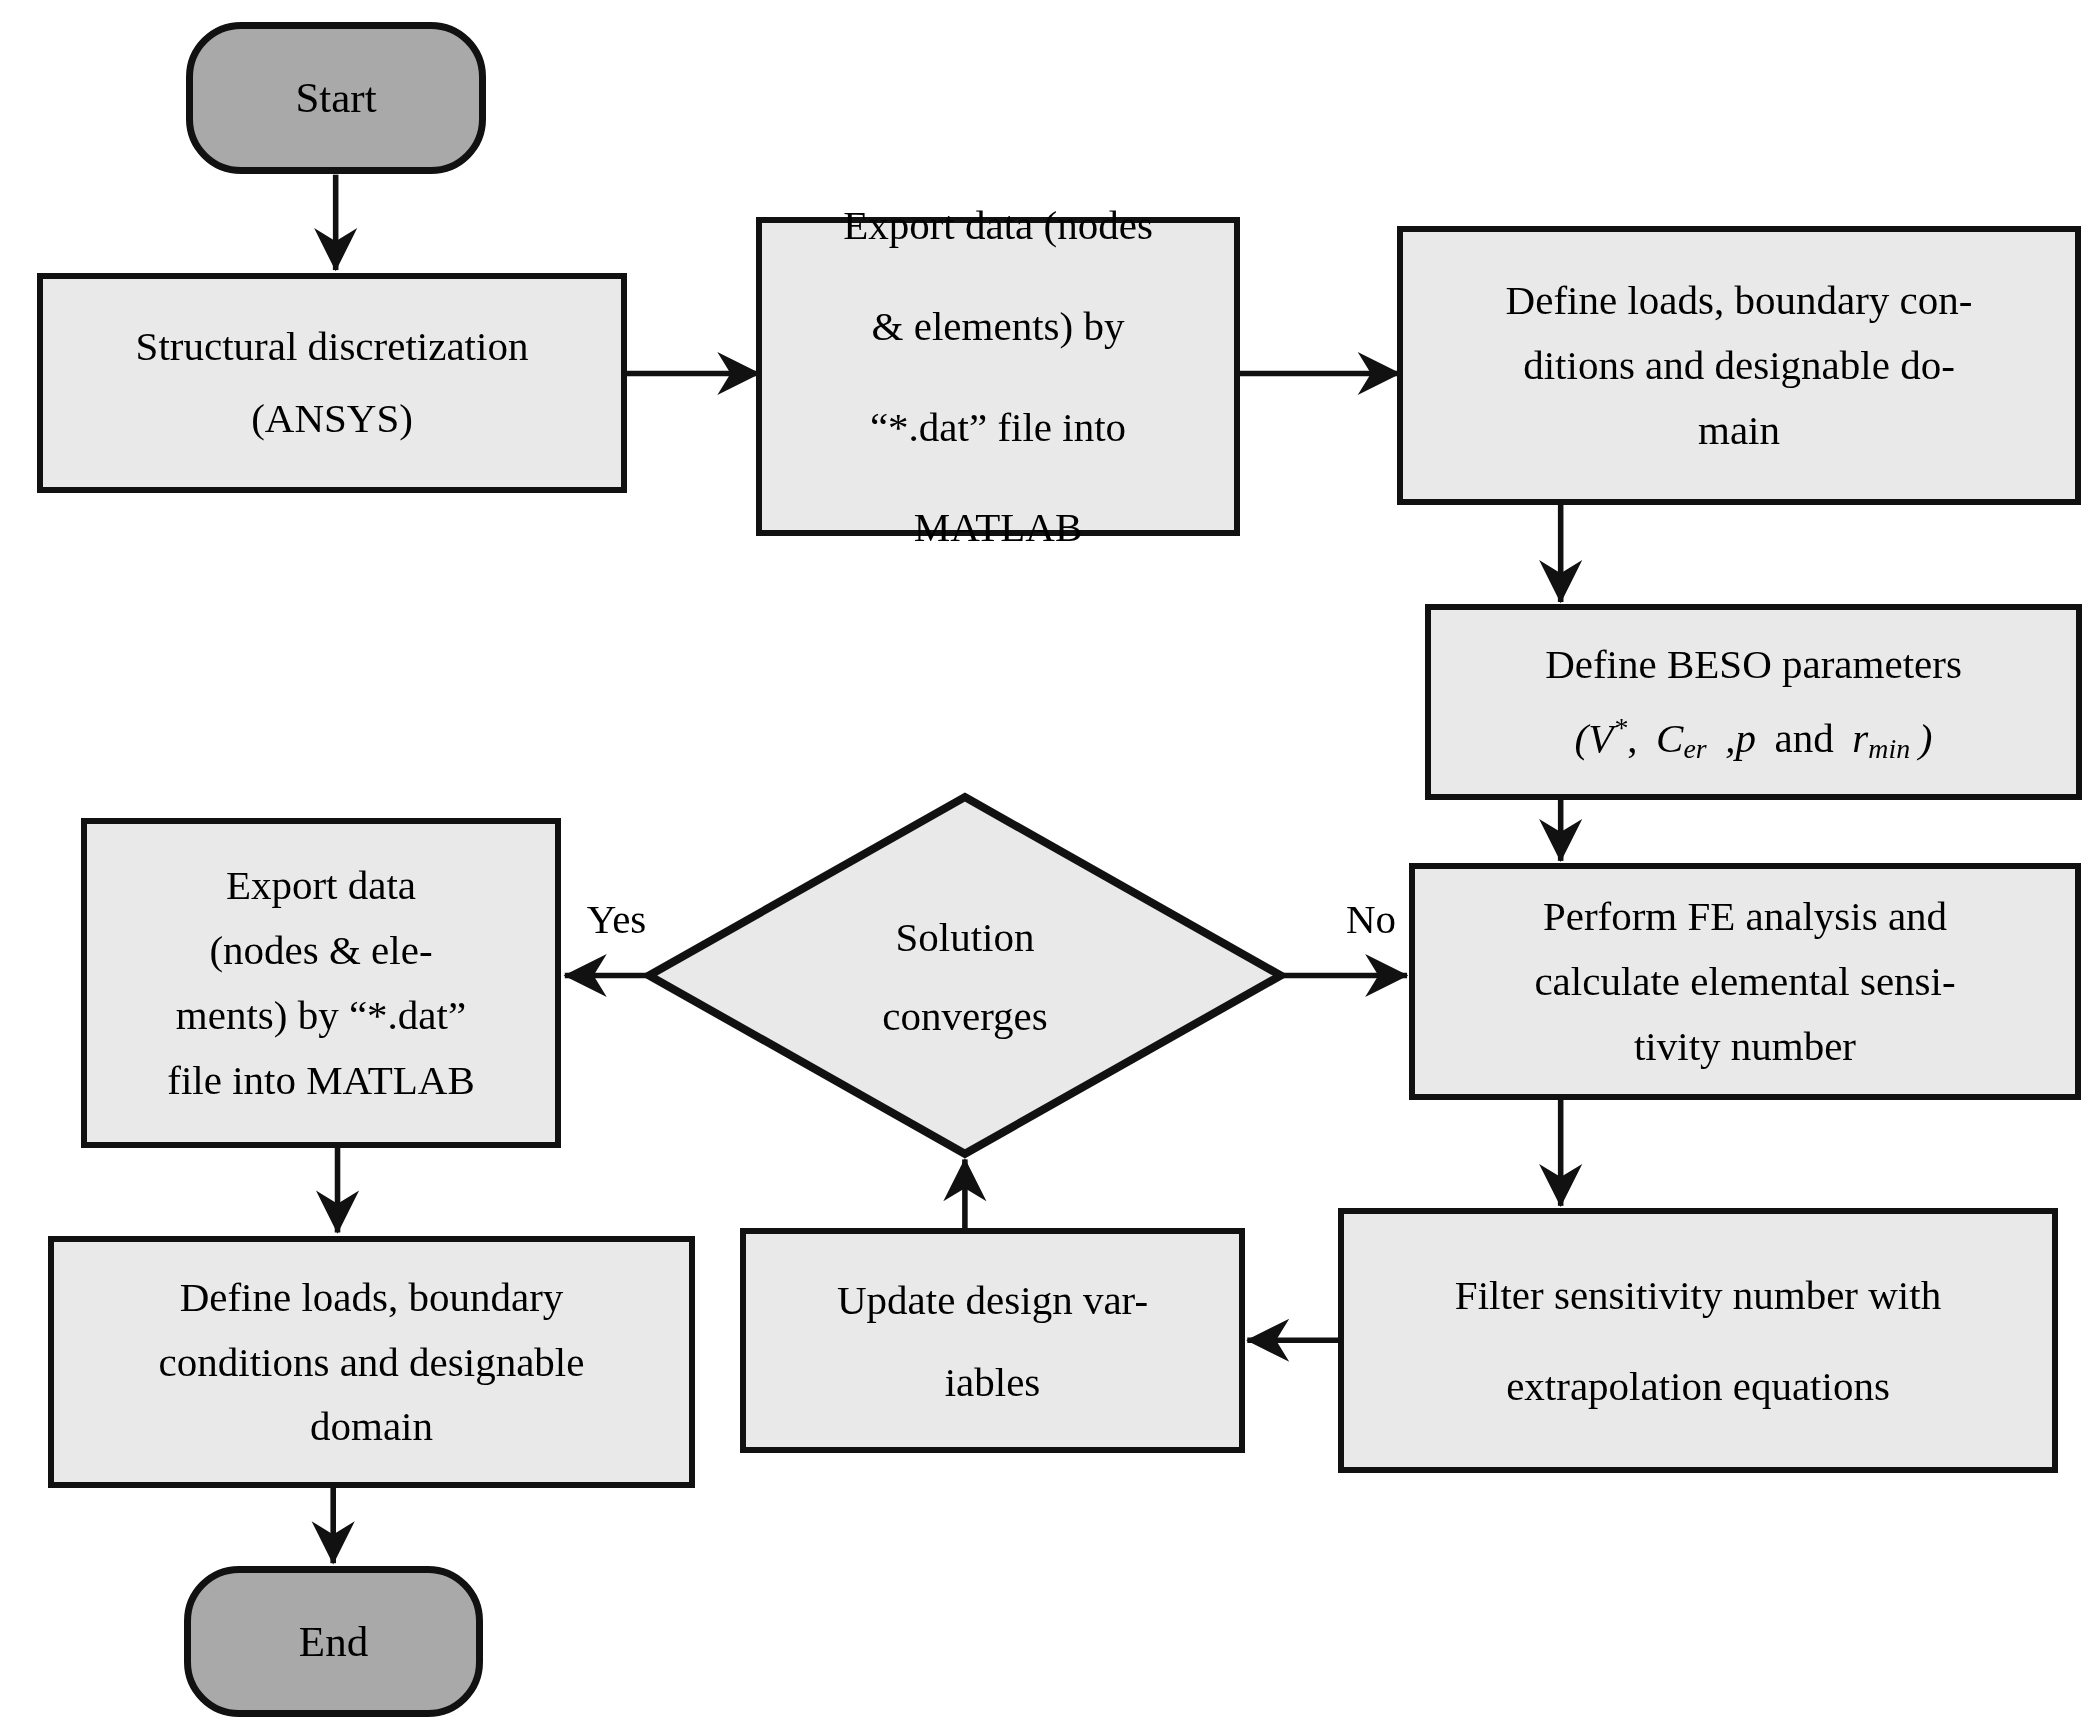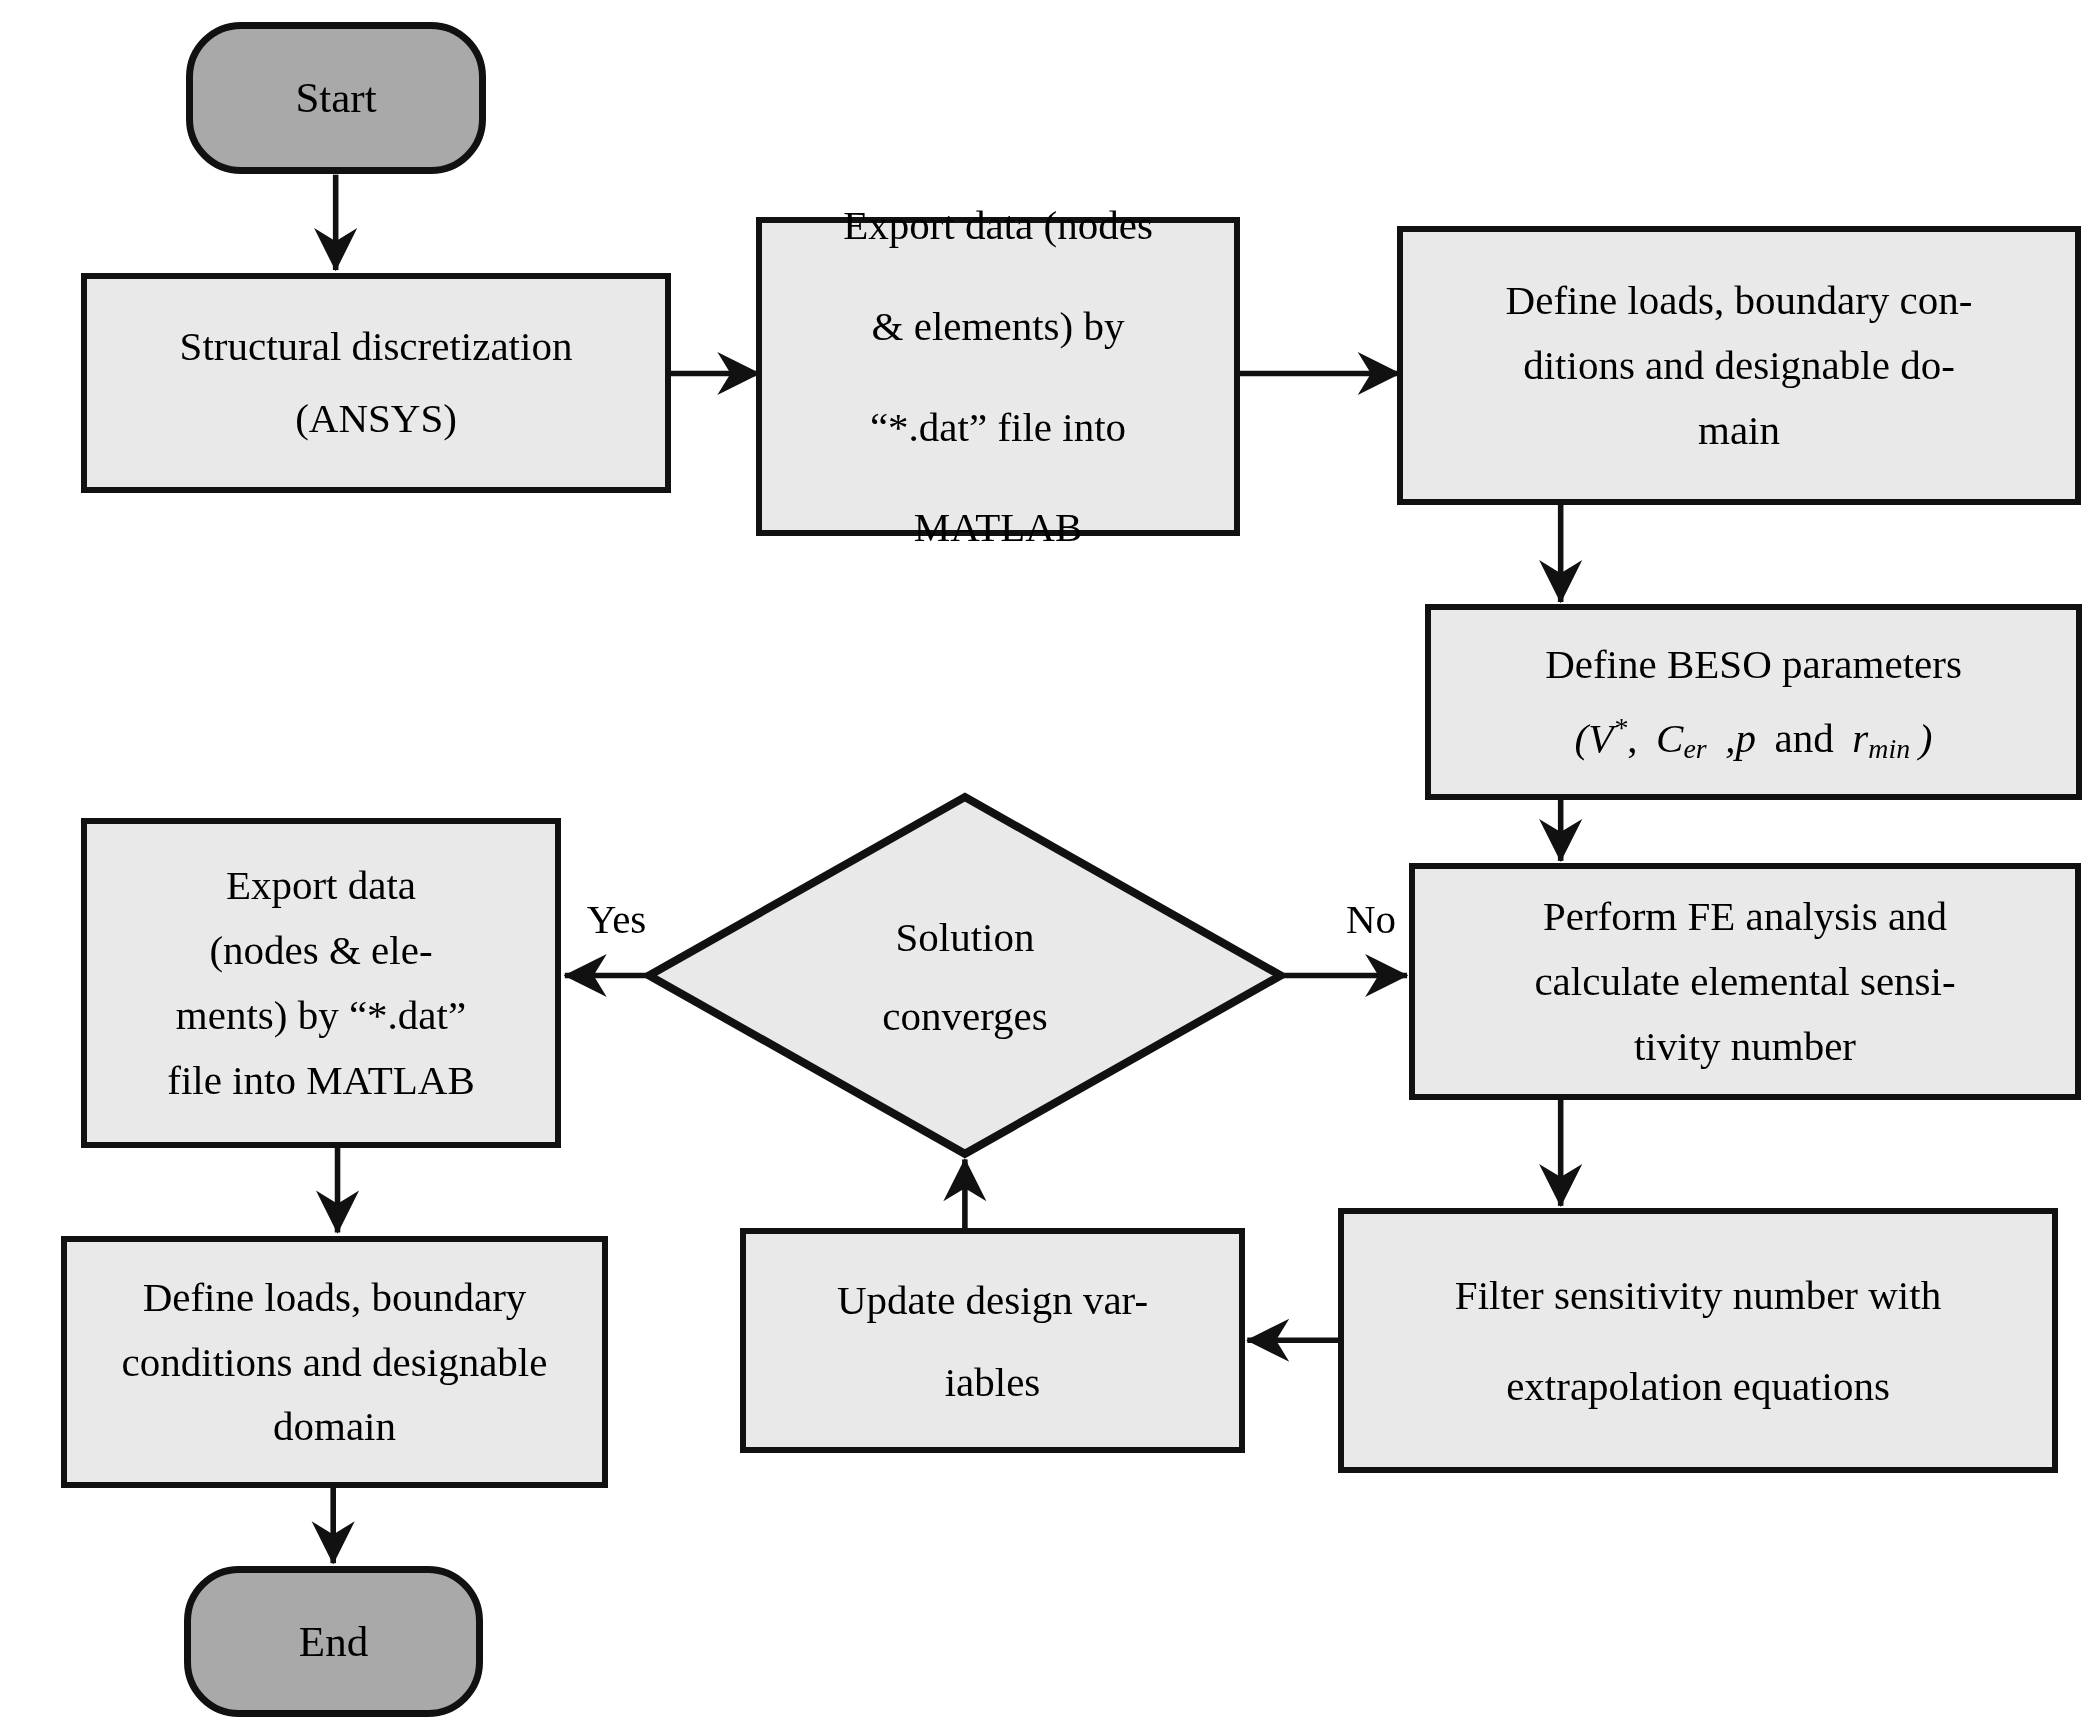--- a/index.html
+++ b/index.html
@@ -45,29 +45,29 @@
     text-align:center;font-size:41px;row-gap:38px;line-height:1;
   }
   .edge-label{
     position:absolute;font-size:41px;line-height:1;text-align:center;font-family:Liberation Serif, serif;
   }
   #label-yes{left:556px;top:899px;width:121px;}
   #label-no{left:1309px;top:899px;width:124px;}
 
   
   #node-start{left:186px;top:22px;width:300px;height:152px;}
-  #node-discretization{left:37px;top:273px;width:590px;height:220px;margin-left:44px;}
+  #node-discretization{left:37px;top:273px;width:590px;height:220px;}
   #node-export-top{left:756px;top:217px;width:484px;height:319px;gap:36px;}
   #node-define-loads-top{left:1397px;top:226px;width:684px;height:279px;}
   #node-beso{left:1425px;top:604px;width:657px;height:196px;}
   #node-fe{left:1409px;top:863px;width:672px;height:237px;}
   #node-export-left{left:81px;top:818px;width:480px;height:330px;}
   #node-filter{left:1338px;top:1208px;width:720px;height:265px;}
   #node-update{left:740px;top:1228px;width:505px;height:225px;}
-  #node-define-loads-bottom{left:48px;top:1236px;width:547px;height:252px;margin-left:13px;}
+  #node-define-loads-bottom{left:48px;top:1236px;width:647px;height:252px;}
   #node-end{left:184px;top:1566px;width:299px;height:151px;}
 </style>
 </head>
 <body>
 
 <div id="stage">
 
   <svg id="wires" viewBox="0 0 3386 2803" xmlns="http://www.w3.org/2000/svg">
     <defs>
       <marker id="stealth" viewBox="0 0 20 20" refX="18.5" refY="10" markerWidth="8.6" markerHeight="8.6" orient="auto-start-reverse">

